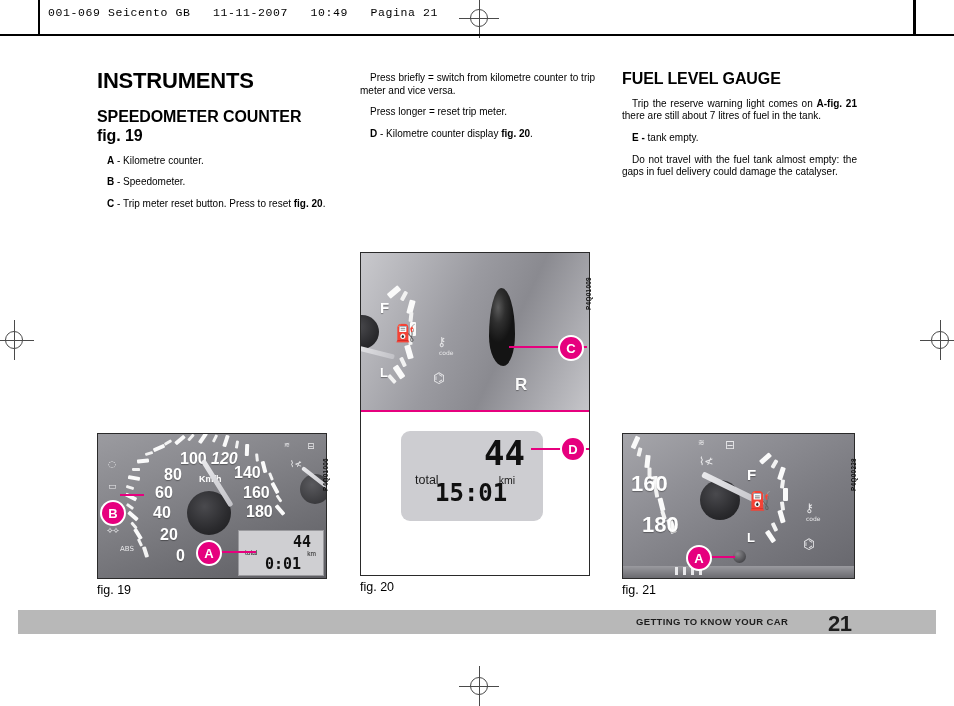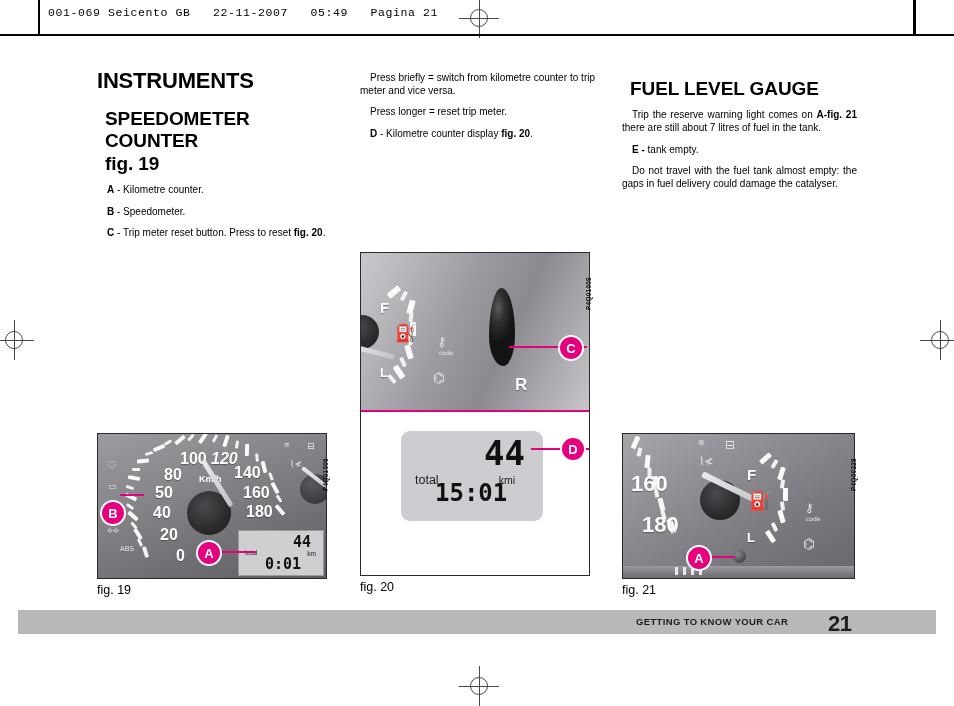--- a/index.html
+++ b/index.html
@@ -38,21 +38,21 @@
   .col { position: absolute; width: 235px; }
   .col-1 { left: 97px;  top: 70px; }
   .col-2 { left: 360px; top: 70px; }
   .col-3 { left: 622px; top: 70px; }
 
   h1.title {
     font-size: 22px; font-weight: bold; letter-spacing: -0.2px;
     margin: 0 0 16px 0; line-height: 1;
   }
   h2.sect {
-    font-size: 19px; font-weight: bold; margin: 8px; line-height: 1.18;
+    font-size: 16px; font-weight: bold; margin: 0; line-height: 1.18;
     letter-spacing: -0.1px;
   }
   p.body {
     font-size: 10px; line-height: 1.26; margin: 9px 0 0 0;
     text-align: justify; text-indent: 10px;
     -webkit-hyphens: none; hyphens: none;
   }
   p.body b { font-weight: bold; }
 
   
@@ -179,21 +179,21 @@
       <div class="v"></div>
       <div class="c"></div>
   </div>
   <div class="cropline" style="left:913px; top:0px; width:1.5px; height:34px;"></div>
   <div class="cropline" style="left:921px; top:34px; width:33px; height:1.5px;"></div>
   <div class="cropline" style="left:0px; top:34px; width:18px; height:1.5px;"></div>
 
   <div class="hdr-vline-l"></div>
   <div class="hdr-vline-r"></div>
   <div class="hdr-rule"></div>
-  <div class="hdr-text">001-069 Seicento GB   22-11-2007   05:49   Pagina 21</div>
+  <div class="hdr-text">001-069 Seicento GB   11-11-2007   10:49   Pagina 21</div>
 
   <div class="col col-1">
     <h1 class="title">INSTRUMENTS</h1>
     <h2 class="sect">
       <span>SPEEDOMETER COUNTER</span><br>
       <span>fig. 19</span>
     </h2>
     <p class="body">
       <b>A</b><span> - Kilometre counter.</span>
     </p>
@@ -252,21 +252,21 @@
       <div class="tick bigtick" style="left:160px; top:31px; width:12px; height:4px; transform:rotate(-104deg);"></div>
       <div class="tick" style="left:169px; top:41px; width:8px; height:3px; transform:rotate(-112deg);"></div>
       <div class="tick bigtick" style="left:171px; top:52px; width:12px; height:4px; transform:rotate(-118deg);"></div>
       <div class="tick" style="left:177px; top:63px; width:8px; height:3px; transform:rotate(-124deg);"></div>
       <div class="tick bigtick" style="left:176px; top:74px; width:12px; height:4px; transform:rotate(-130deg);"></div>
 
       <div class="spdnum" style="left:82px; top:16px; font-size:16px;">100</div>
       <div class="spdnum" style="left:113px; top:16px; font-size:16px;font-style:italic;">120</div>
       <div class="spdnum" style="left:66px; top:32px; font-size:16px;">80</div>
       <div class="spdnum" style="left:136px; top:30px; font-size:16px;">140</div>
-      <div class="spdnum" style="left:57px; top:50px; font-size:16px;">50</div>
+      <div class="spdnum" style="left:57px; top:50px; font-size:16px;">60</div>
       <div class="spdnum" style="left:145px; top:50px; font-size:16px;">160</div>
       <div class="spdnum" style="left:55px; top:70px; font-size:16px;">40</div>
       <div class="spdnum" style="left:148px; top:69px; font-size:16px;">180</div>
       <div class="spdnum" style="left:62px; top:92px; font-size:16px;">20</div>
       <div class="spdnum" style="left:78px; top:113px; font-size:16px;">0</div>
       <div class="unitlbl" style="left:101px; top:40px;">Km/h</div>
 
       <div class="hub" style="left:89px; top:57px; width:44px; height:44px;"></div>
       <div class="needle" style="left:82px; top:65px; width:54px; height:5px; transform:rotate(58deg); transform-origin:90% 50%;"></div>
 

